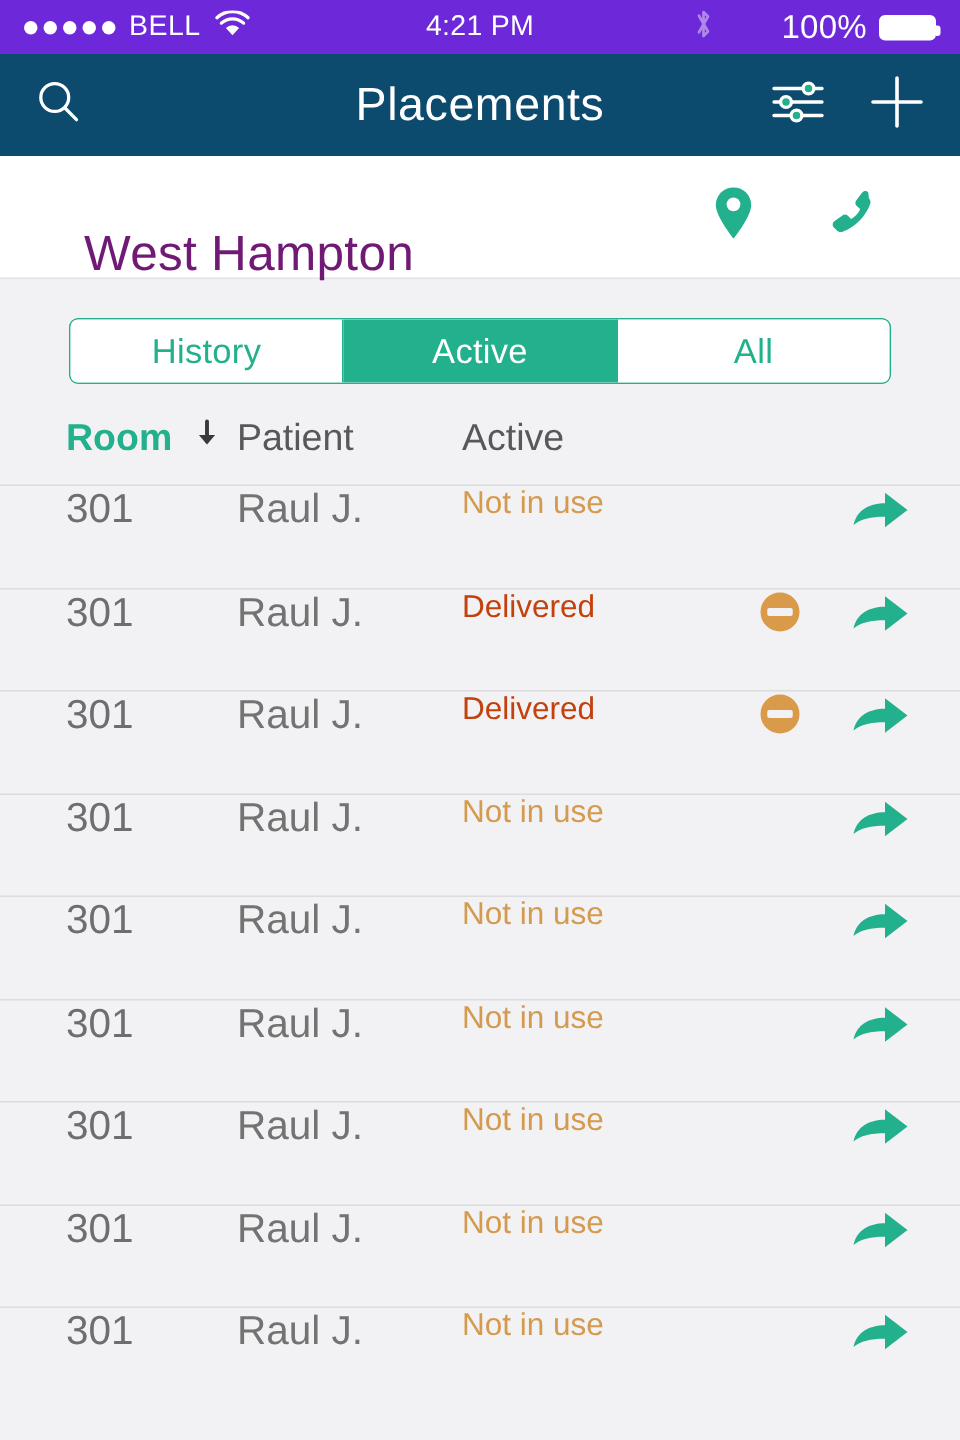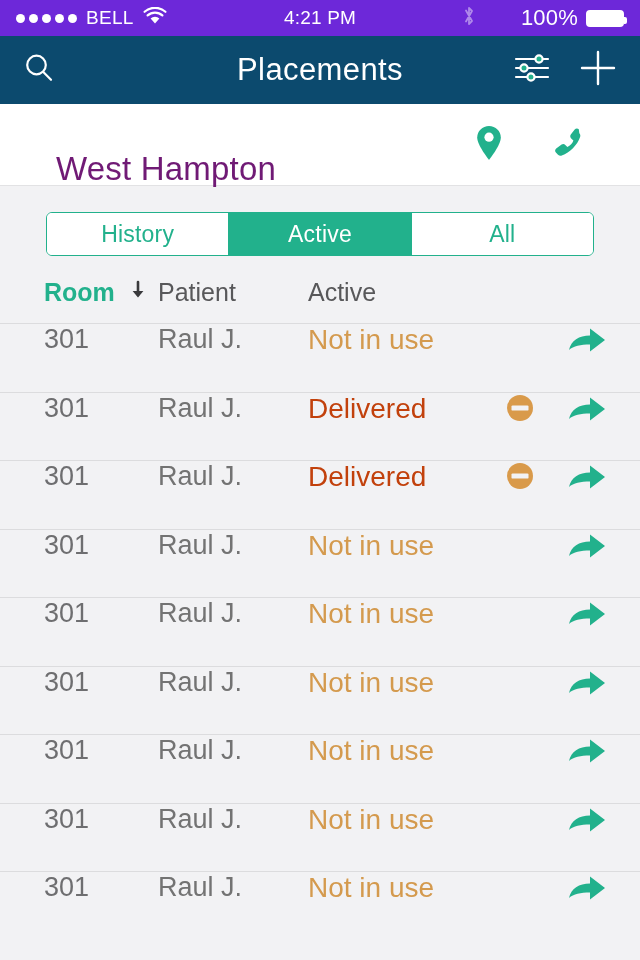--- a/index.html
+++ b/index.html
@@ -96,21 +96,21 @@
   .rows{ width:100%; }
   .row{
     display:flex; align-items:flex-start;
     height:68.5px; width:100%;
     background:#F2F2F4;
     border-top:1px solid #DCDCDE;
     padding-left:44px; padding-right:32px;
   }
   .cell-room{ width:114px; font-size:27px; font-weight:300; color:#6E6E70; }
   .cell-patient{ width:150px; font-size:27px; font-weight:300; color:#737373; }
-  .cell-status{ flex:1; font-size:28px; font-weight:300; }
+  .cell-status{ flex:1; font-size:21px; font-weight:300; }
   .cell-status.notinuse{ color:#D49A4E; }
   .cell-status.delivered{ color:#c2410c; }
   .cell-block{ width:60px; display:flex; align-items:center; justify-content:center; }
   .cell-go{ width:58px; display:flex; align-items:center; justify-content:flex-end; }
   .blank{ width:26px; height:26px; }
 </style>
 </head>
 <body>
 
 <div class="status-bar">

